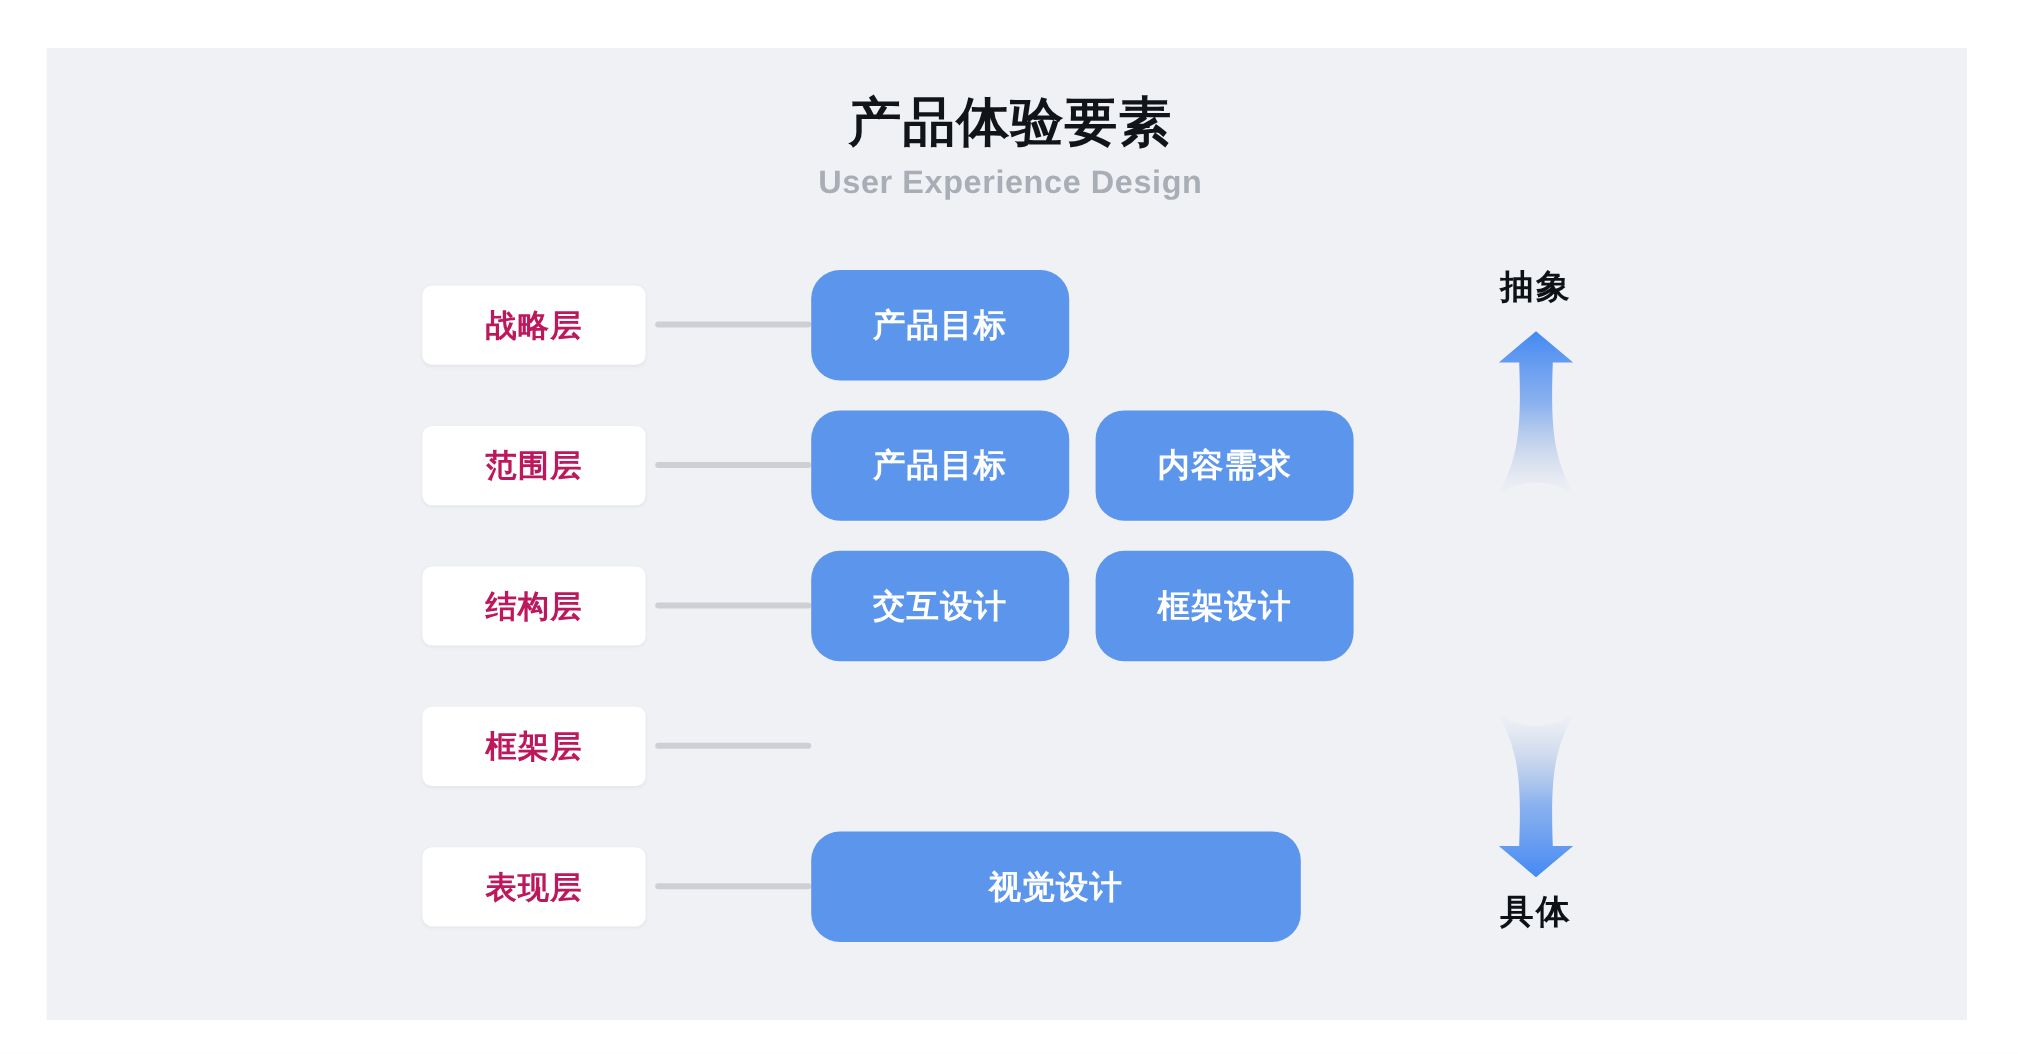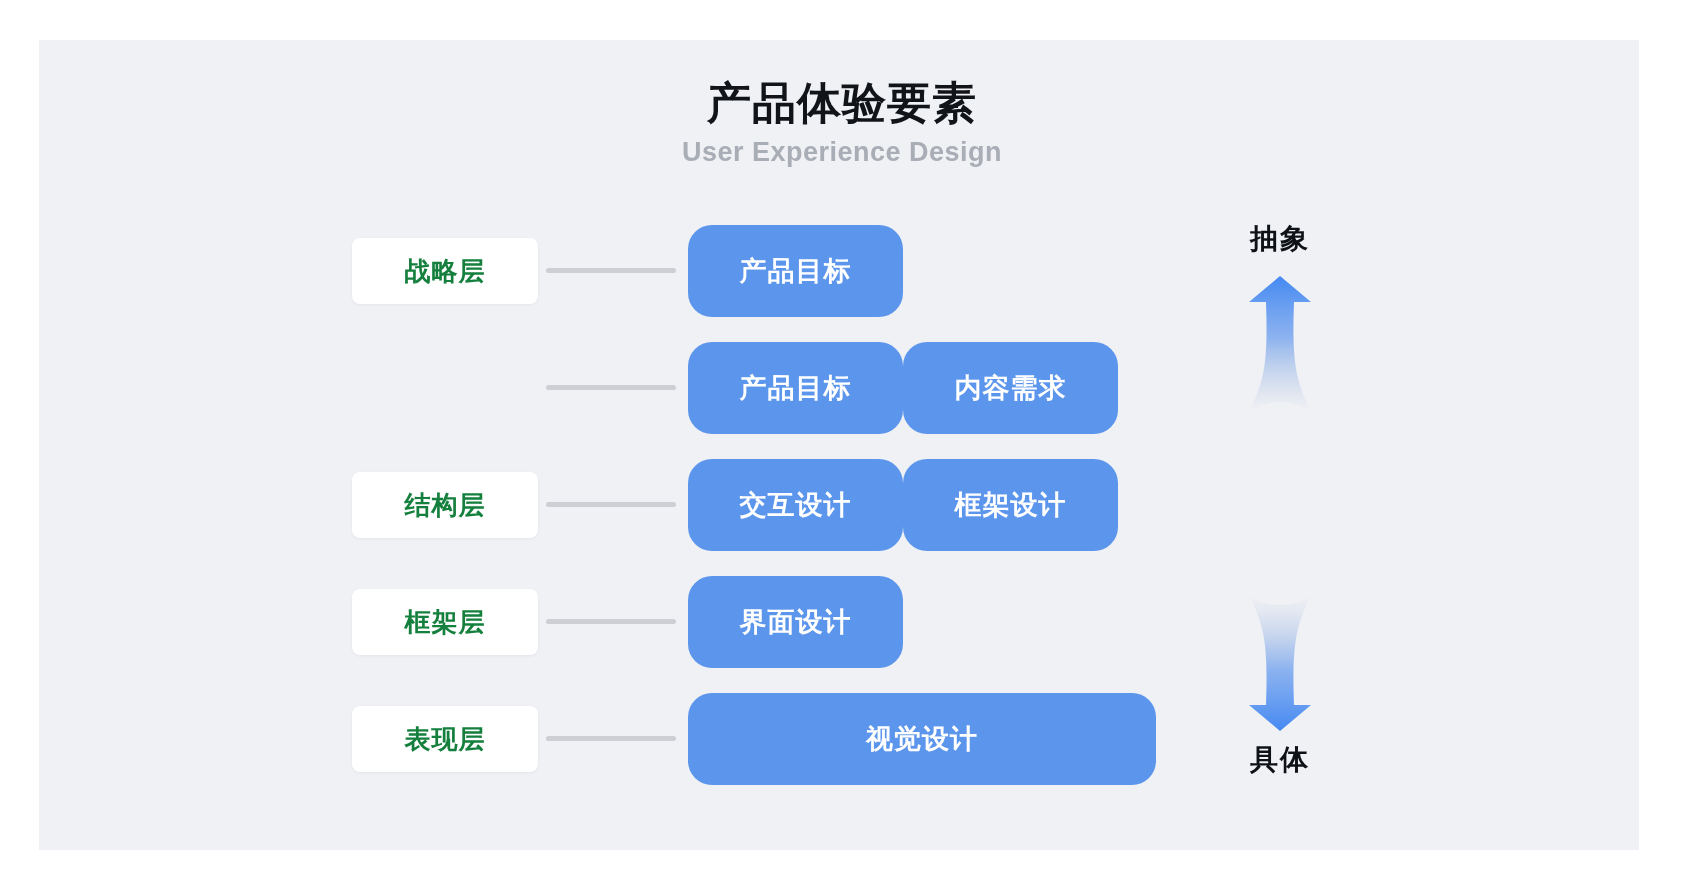--- a/index.html
+++ b/index.html
@@ -39,40 +39,40 @@
   .row-2 { top: 459px; text-align: center; }
   .row-3 { top: 576px; }
   .row-4 { top: 693px; }
 
   .label-box {
     position: absolute; left: 0; top: 13px;
     width: 186px; height: 66px;
     background: #ffffff; border-radius: 8px;
     box-shadow: 0 1px 3px rgba(40,50,70,0.06);
     display: flex; align-items: center; justify-content: center;
-    font-size: 26px; font-weight: 600; color: #15803d;
+    font-size: 26px; font-weight: 600; color: #be185d;
     letter-spacing: 1px;
   }
   .connector {
     position: absolute; left: 194px; top: 43px;
     width: 130px; height: 5px;
     background: #CDCFD4; border-radius: 3px;
   }
   .chips {
-    position: absolute; left: 336px; top: 0;
-    display: flex; gap: 0;
+    position: absolute; left: 324px; top: 0;
+    display: flex; gap: 22px;
   }
   .chip {
     width: 215px; height: 92px;
     background: #5B95EC; border-radius: 24px;
     display: flex; align-items: center; justify-content: center;
     font-size: 27px; font-weight: 600; color: #ffffff;
     letter-spacing: 1px;
   }
-  .chip.wide { width: 468px; }
+  .chip.wide { width: 408px; }
 
   
   .axis-label {
     position: absolute; left: 1280px; transform: translateX(-50%);
     font-size: 28px; font-weight: 700; color: #0E1116;
     white-space: nowrap; letter-spacing: 2px;
   }
   .axis-label.top { top: 220px; }
   .axis-label.bottom { top: 741px; text-align: right; }
 
@@ -93,41 +93,41 @@
 
   <div class="row row-0">
     <div class="label-box">战略层</div>
     <div class="connector"></div>
     <div class="chips">
       <div class="chip">产品目标</div>
     </div>
   </div>
 
   <div class="row row-1">
+    <div class="label-box">范围层</div>
     <div class="connector"></div>
     <div class="chips">
       <div class="chip">产品目标</div>
       <div class="chip">内容需求</div>
     </div>
   </div>
 
   <div class="row row-2">
     <div class="label-box">结构层</div>
     <div class="connector"></div>
     <div class="chips">
       <div class="chip">交互设计</div>
       <div class="chip">框架设计</div>
     </div>
   </div>
 
   <div class="row row-3">
     <div class="label-box">框架层</div>
     <div class="connector"></div>
     <div class="chips">
-      <div class="chip">界面设计</div>
     </div>
   </div>
 
   <div class="row row-4">
     <div class="label-box">表现层</div>
     <div class="connector"></div>
     <div class="chips">
       <div class="chip wide">视觉设计</div>
     </div>
   </div>

